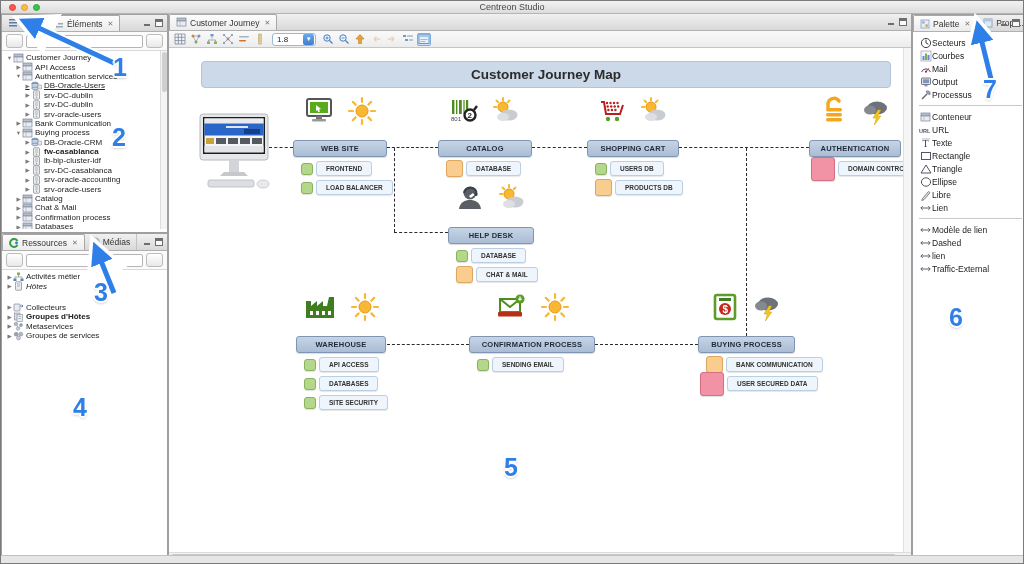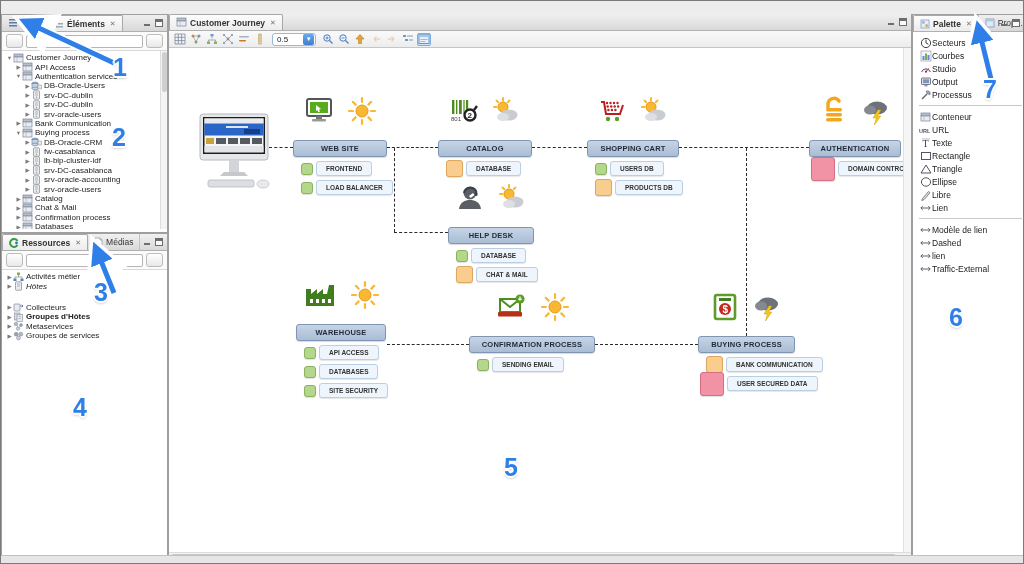--- a/index.html
+++ b/index.html
@@ -19,21 +19,21 @@
   .light.yellow{background:#fdbc40;border:1px solid #de9f34;}
   .light.green{background:#33c748;border:1px solid #27aa35;}
 
   
   .panel { position:absolute; background:#fff; border:1px solid #9f9f9f; }
   .tabbar { height:17px; background:linear-gradient(#f0f0f0,#d8d8d8);
     border-bottom:1px solid #b0b0b0; display:flex; align-items:flex-end; position:relative; }
   .tab { height:16px; display:flex; align-items:center; gap:3px; padding:0 6px;
     font-size:8.5px; color:#333; border-right:1px solid #c2c2c2; white-space:nowrap; }
   .tab.active { background:linear-gradient(#fdfdfd,#ececec); border:1px solid #a8a8a8;
-    border-bottom:none; border-radius:2px 2px 0 0; font-weight:bold; }
+    border-bottom:none; border-radius:2px 2px 0 0; font-weight:normal; }
   .tab .close { font-size:7px; color:#777; margin-left:2px; }
   .winbtns { position:absolute; right:4px; top:4px; display:flex; gap:4px; }
   .btn-min { width:8px; height:8px; position:relative; }
   .btn-min::after{content:"";position:absolute;left:1px;right:1px;bottom:1px;height:2px;background:#6d6d6d;}
   .btn-max { width:8px; height:8px; border:1px solid #6d6d6d; background:#fafafa; position:relative;}
   .btn-max::after{content:"";position:absolute;left:0;right:0;top:0;height:2px;background:#6d6d6d;}
 
   .searchrow { height:19px; display:flex; align-items:center; gap:3px; padding:2px 4px;
     border-bottom:1px solid #d8d8d8; background:#fbfbfb; }
   .toolbtn { width:17px; height:14px; border:1px solid #bbb; border-radius:3px;
@@ -111,20 +111,28 @@
   #arrow-overlay { position:absolute; left:0; top:0; width:1024px; height:564px;
     z-index:55; pointer-events:none; }
   #footer { position:absolute; left:0; bottom:0; width:100%; height:8px;
     background:#e6e6e6; border-top:1px solid #c0c0c0; }
 </style>
 </head>
 <body>
 
 <div id="window">
 
+  <div id="titlebar">
+    <div class="lights">
+      <span class="light red"></span>
+      <span class="light yellow"></span>
+      <span class="light green"></span>
+    </div>
+    <span class="title">Centreon Studio</span>
+  </div>
 
   <div class="panel" id="lt-panel" style="left:0;top:13px;width:167px;height:219px;">
     <div class="tabbar">
       <div id="lt-tabs" style="display:flex;align-items:flex-end;height:100%;">
           <div class="tab">
             <span class="ticon" style="display: inline-flex;">
               <svg width="10" height="10" viewBox="0 0 10 10" xmlns="http://www.w3.org/2000/svg">
                 <rect x="1" y="1" width="8" height="1.5" fill="#5b7ea6"></rect>
                 <rect x="1" y="4" width="8" height="1.5" fill="#5b7ea6"></rect>
                 <rect x="1" y="7" width="8" height="1.5" fill="#5b7ea6"></rect>
@@ -185,21 +193,21 @@
           <span class="twist">▼</span>
           <span class="ticon" style="display: inline-flex;">
             <svg width="11" height="10" viewBox="0 0 11 10" xmlns="http://www.w3.org/2000/svg">
               <rect x="1" y="1" width="9" height="3" fill="#b7bfcc" stroke="#7d8698" stroke-width=".7"></rect>
               <rect x="1" y="4" width="9" height="5" fill="#e9edf3" stroke="#7d8698" stroke-width=".7"></rect>
               <line x1="4" y1="4" x2="4" y2="9" stroke="#aab" stroke-width=".6"></line>
             </svg>
           </span>
           <span>Authentication services</span>
         </div>
-        <div class="trow" style="padding-left: 20px;">
+        <div class="trow" style="padding-left: 20px; text-decoration: underline;">
           <span class="twist">▶</span>
           <span class="ticon" style="display: inline-flex;">
             <svg width="11" height="10" viewBox="0 0 11 10" xmlns="http://www.w3.org/2000/svg">
               <ellipse cx="4" cy="2.5" rx="3" ry="1.4" fill="#9fb6d0" stroke="#5d7a9b" stroke-width=".6"></ellipse>
               <rect x="1" y="2.5" width="6" height="5" fill="#c6d4e4" stroke="#5d7a9b" stroke-width=".6"></rect>
               <ellipse cx="4" cy="7.5" rx="3" ry="1.4" fill="#c6d4e4" stroke="#5d7a9b" stroke-width=".6"></ellipse>
               <rect x="7" y="4" width="3.5" height="4" fill="#e8e8ea" stroke="#888" stroke-width=".5"></rect>
             </svg>
           </span>
           <span>DB-Oracle-Users</span>
@@ -267,21 +275,21 @@
           <span class="ticon" style="display: inline-flex;">
             <svg width="11" height="10" viewBox="0 0 11 10" xmlns="http://www.w3.org/2000/svg">
               <ellipse cx="4" cy="2.5" rx="3" ry="1.4" fill="#9fb6d0" stroke="#5d7a9b" stroke-width=".6"></ellipse>
               <rect x="1" y="2.5" width="6" height="5" fill="#c6d4e4" stroke="#5d7a9b" stroke-width=".6"></rect>
               <ellipse cx="4" cy="7.5" rx="3" ry="1.4" fill="#c6d4e4" stroke="#5d7a9b" stroke-width=".6"></ellipse>
               <rect x="7" y="4" width="3.5" height="4" fill="#e8e8ea" stroke="#888" stroke-width=".5"></rect>
             </svg>
           </span>
           <span>DB-Oracle-CRM</span>
         </div>
-        <div class="trow" style="padding-left: 20px;">
+        <div class="trow" style="padding-left: 20px; font-weight: bold;">
           <span class="twist">▶</span>
           <span class="ticon" style="display: inline-flex;">
             <svg width="11" height="10" viewBox="0 0 11 10" xmlns="http://www.w3.org/2000/svg">
               <rect x="2.5" y="0.8" width="6" height="8.4" rx="0.8" fill="#ececf1" stroke="#82868f" stroke-width=".7"></rect>
               <line x1="4" y1="3" x2="7" y2="3" stroke="#9aa" stroke-width=".8"></line>
               <line x1="4" y1="5" x2="7" y2="5" stroke="#9aa" stroke-width=".8"></line>
               <circle cx="5.5" cy="7.3" r=".7" fill="#8a8"></circle>
             </svg>
           </span>
           <span>fw-casablanca</span>
@@ -542,21 +550,21 @@
             </svg>
           </span>
           <span class="tbi">
             <svg width="8" height="12" viewBox="0 0 8 12" xmlns="http://www.w3.org/2000/svg">
               <rect x="2.8" y="1" width="2.4" height="10" fill="#e8d9a8" stroke="#a89858" stroke-width=".6"></rect>
               <path d="M2.8 3h1.4M2.8 5.5h1.4M2.8 8h1.4" stroke="#a89858" stroke-width=".6"></path>
             </svg>
           </span>
         </span>
       <div id="zoom-combo">
-        <span class="zval">0.5</span>
+        <span class="zval">1.8</span>
         <span class="zbtn">▼</span>
       </div>
       <span id="tb-right" style="display: flex; gap: 2px;">
           <span class="tbi">
             <svg width="12" height="12" viewBox="0 0 12 12" xmlns="http://www.w3.org/2000/svg">
               <circle cx="5" cy="5" r="3.2" fill="#eef4fb" stroke="#4a7fc1" stroke-width="1"></circle>
               <line x1="7.5" y1="7.5" x2="10.5" y2="10.5" stroke="#4a7fc1" stroke-width="1.3"></line>
               <path d="M3.5 5h3M5 3.5v3" stroke="#4a7fc1" stroke-width=".9"></path>
             </svg>
           </span>
@@ -593,20 +601,21 @@
           <span class="tbi active">
             <svg width="12" height="12" viewBox="0 0 12 12" xmlns="http://www.w3.org/2000/svg">
               <rect x="1" y="1.5" width="10" height="9" fill="#eaf2fb" stroke="#4a7fc1" stroke-width=".8"></rect>
               <rect x="1" y="1.5" width="10" height="2.6" fill="#a9c8e8"></rect>
               <path d="M2.5 6.5h7M2.5 8.5h5" stroke="#7aa" stroke-width=".7"></path>
             </svg>
           </span>
         </span>
     </div>
     <div id="canvas-wrap">
+      <div id="banner">Customer Journey Map</div>
       <div id="imac" style="position:absolute;left:25px;top:64px;"><svg width="80" height="92" viewBox="0 0 80 92" xmlns="http://www.w3.org/2000/svg">
             <rect x="6" y="2" width="68" height="46" rx="3" fill="#e6e7e9" stroke="#b7b9bd" stroke-width="1"></rect>
             <rect x="9" y="5" width="62" height="37" fill="#1c1d1f"></rect>
             <rect x="10.5" y="6.5" width="59" height="34" fill="#f4f5f7"></rect>
             <rect x="10.5" y="6.5" width="59" height="5" fill="#e8eaed"></rect>
             <rect x="10.5" y="11.5" width="59" height="12" fill="#2a66c8"></rect>
             <rect x="32" y="14" width="22" height="2" fill="#dce6f8"></rect>
             <rect x="50" y="17" width="16" height="5" fill="#163f86"></rect>
             <g fill="#c8a23c">
               <rect x="12" y="26" width="8" height="6"></rect>
@@ -817,21 +826,21 @@
               <div class="nrow">
                 <span class="sq green s"></span>
                 <span class="ibox">DATABASE</span>
               </div>
               <div class="nrow">
                 <span class="sq orange m"></span>
                 <span class="ibox">CHAT &amp; MAIL</span>
               </div>
             </div>
           </div>
-          <div class="node" style="left: 127px; top: 276px; width: 90px;">
+          <div class="node" style="left: 127px; top: 288px; width: 90px;">
             <div class="nicons">
               <span class="ticon" style="display: inline-flex;">
                 <svg width="34" height="30" viewBox="0 0 34 30" xmlns="http://www.w3.org/2000/svg">
                   <path d="M3 26V9h5v5l6-5v5l6-5v5h4l2-9h5v21z" fill="#3f7d1f"></path>
                   <g fill="#fff">
                     <rect x="7" y="19" width="3" height="4"></rect>
                     <rect x="13" y="19" width="3" height="4"></rect>
                     <rect x="19" y="19" width="3" height="4"></rect>
                     <rect x="25" y="19" width="3" height="4"></rect>
                   </g>
@@ -993,21 +1002,21 @@
           <span>Courbes</span>
         </div>
         <div class="prow">
           <span class="picon">
             <svg width="12" height="12" viewBox="0 0 12 12" xmlns="http://www.w3.org/2000/svg">
               <path d="M1.5 9A4.8 4.8 0 0 1 10.5 9" fill="#eef" stroke="#556" stroke-width="1"></path>
               <path d="M6 8.6 8.6 5.4" stroke="#c33" stroke-width="1"></path>
               <circle cx="6" cy="8.8" r="1" fill="#445"></circle>
             </svg>
           </span>
-          <span>Studio</span>
+          <span>Mail</span>
         </div>
         <div class="prow">
           <span class="picon">
             <svg width="12" height="12" viewBox="0 0 12 12" xmlns="http://www.w3.org/2000/svg">
               <rect x="1.5" y="2" width="9" height="6.5" rx="0.8" fill="#dfe6f0" stroke="#556" stroke-width=".8"></rect>
               <rect x="3" y="3.3" width="6" height="3.8" fill="#7f94c0"></rect>
               <rect x="4.5" y="9" width="3" height="1.5" fill="#99a"></rect>
             </svg>
           </span>
           <span>Output</span>

